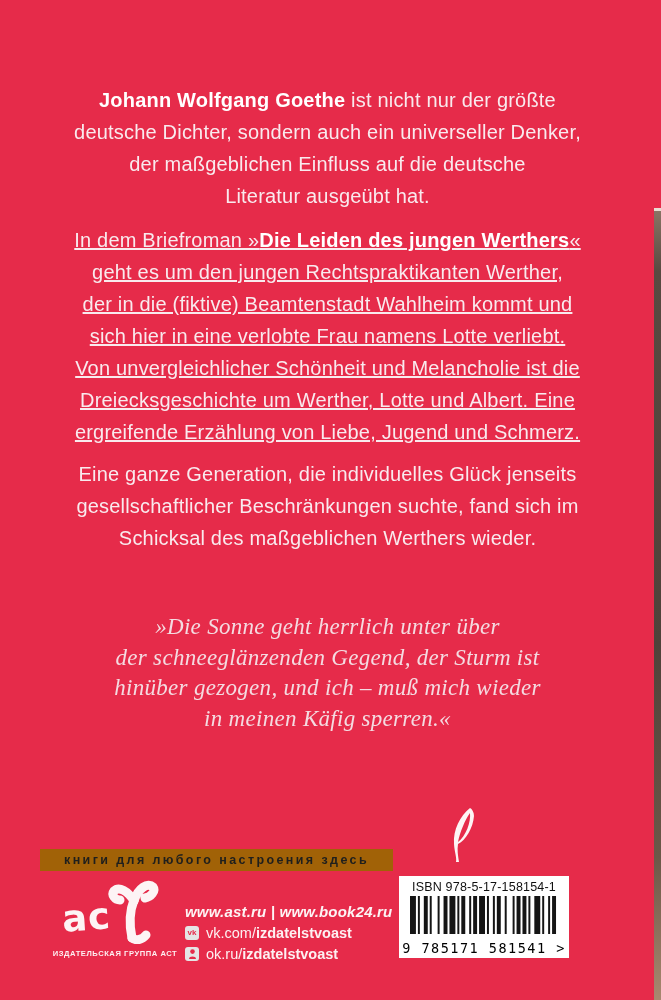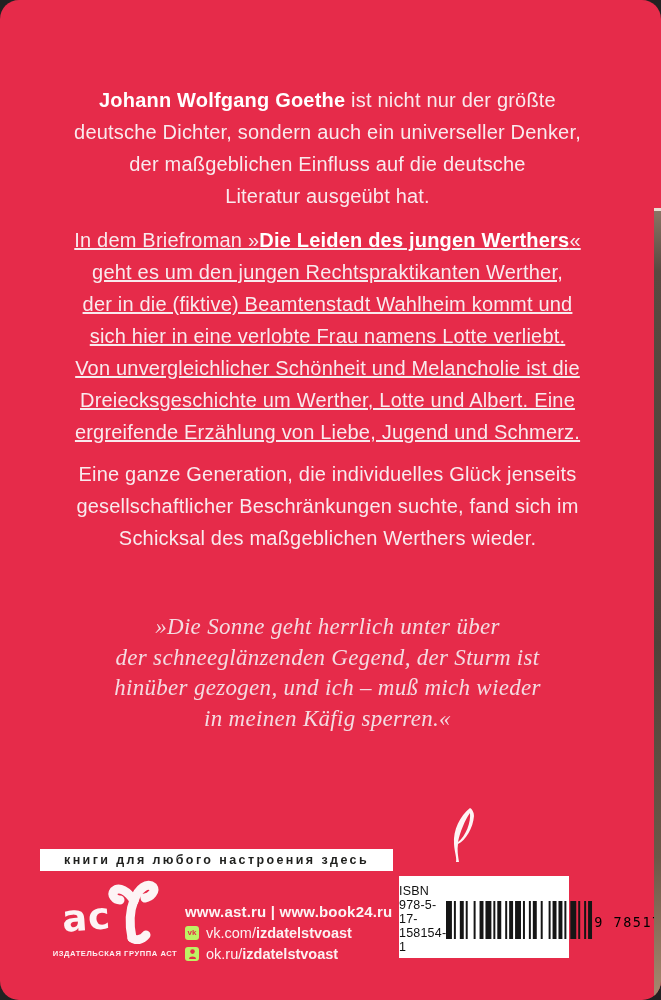--- a/index.html
+++ b/index.html
@@ -3,21 +3,20 @@
 <meta charset="utf-8">
 <style>
   html,body{margin:0;padding:0;background:#222;}
   .cover{
     position:relative;
     width:661px;height:1000px;
     margin:0 auto;
     background:#e62b4a;
     overflow:hidden;
     font-family:"Liberation Sans", sans-serif;
-    border-radius:19px;
   }
   
   .blurb-para{
     position:absolute;left:28px;right:34px;
     text-align:center;
     font-size:20px;line-height:32px;
     color:#f9eaee;
     letter-spacing:0.2px;
   }
   .blurb-para .b{font-weight:700;color:#ffffff;}
@@ -30,21 +29,21 @@
     text-align:center;
     font-family:"Liberation Serif", serif;
     font-style:italic;
     font-size:23px;line-height:30.5px;
     color:#f4dbe1;
     letter-spacing:0.3px;
   }
   
   .promo-bar{
     position:absolute;left:40px;top:849px;width:353px;height:22px;
-    background:#ffffff;
+    background:#a16207;
     color:#1f1f1d;
     font-weight:700;font-size:12.5px;letter-spacing:2.4px;
     text-align:center;line-height:23px;
     white-space:nowrap;
   }
   
   .lingua{
     position:absolute;left:446px;top:812px;width:140px;height:62px;
     color:#fff;
   }
@@ -54,21 +53,21 @@
     font-family:"Liberation Serif", serif;
     font-style:italic;font-weight:700;
     font-size:29px;color:#fdf4f5;
     letter-spacing:1px;
     margin-top:48px;
   }
   
   .isbn-box{
     position:absolute;left:399px;top:876px;width:170px;height:82px;
     background:#ffffff;
-    display:flex;flex-direction:row;align-items:center;
+    display:flex;flex-direction:column;align-items:center;
     box-sizing:border-box;padding-top:4px;
   }
   .isbn-label{font-size:12.5px;color:#101010;letter-spacing:0.2px;}
   .barcode{margin-top:2px;}
   .barcode svg{display:block;}
   .isbn-digits{
     font-family:"DejaVu Sans Mono", monospace;
     font-size:13.5px;color:#000;margin-top:6px;letter-spacing:1.5px;
     white-space:nowrap;
   }
@@ -83,25 +82,25 @@
   }
   .ast-figure{position:absolute;left:52px;top:0px;}
   .ast-caption{
     position:absolute;left:2px;top:71px;width:126px;
     text-align:center;
     font-size:7.6px;font-weight:700;letter-spacing:0.55px;
     color:#fdf0f2;white-space:nowrap;
   }
   
   .links{position:absolute;left:185px;top:903px;color:#fff;}
-  .links-sites{font-weight:700;font-size:15px;letter-spacing:0.2px;color:#fdf4f5;}
+  .links-sites{font-weight:700;font-size:15px;letter-spacing:0.2px;color:#fdf4f5;font-style:italic;}
   .link-row{display:flex;align-items:center;gap:7px;margin-top:5px;font-size:14.5px;color:#fdf0f2;}
   .link-row .handle{font-weight:700;}
   .sns-icon{
-    width:14px;height:14px;border-radius:3px;background:#bef264;
+    width:14px;height:14px;border-radius:3px;background:#e5e5e5;
     display:flex;align-items:center;justify-content:center;
     flex:0 0 auto;
   }
   .sns-icon span{font-size:8px;font-weight:700;color:#e62b4a;line-height:1;}
   
   .edge-strip{
     position:absolute;right:0;top:208px;width:7px;height:792px;
     background:linear-gradient(180deg,#8c7666 0%,#584a41 8%,#4f423a 55%,#6b5848 82%,#a9886f 100%);
   }
   .edge-strip::before{

